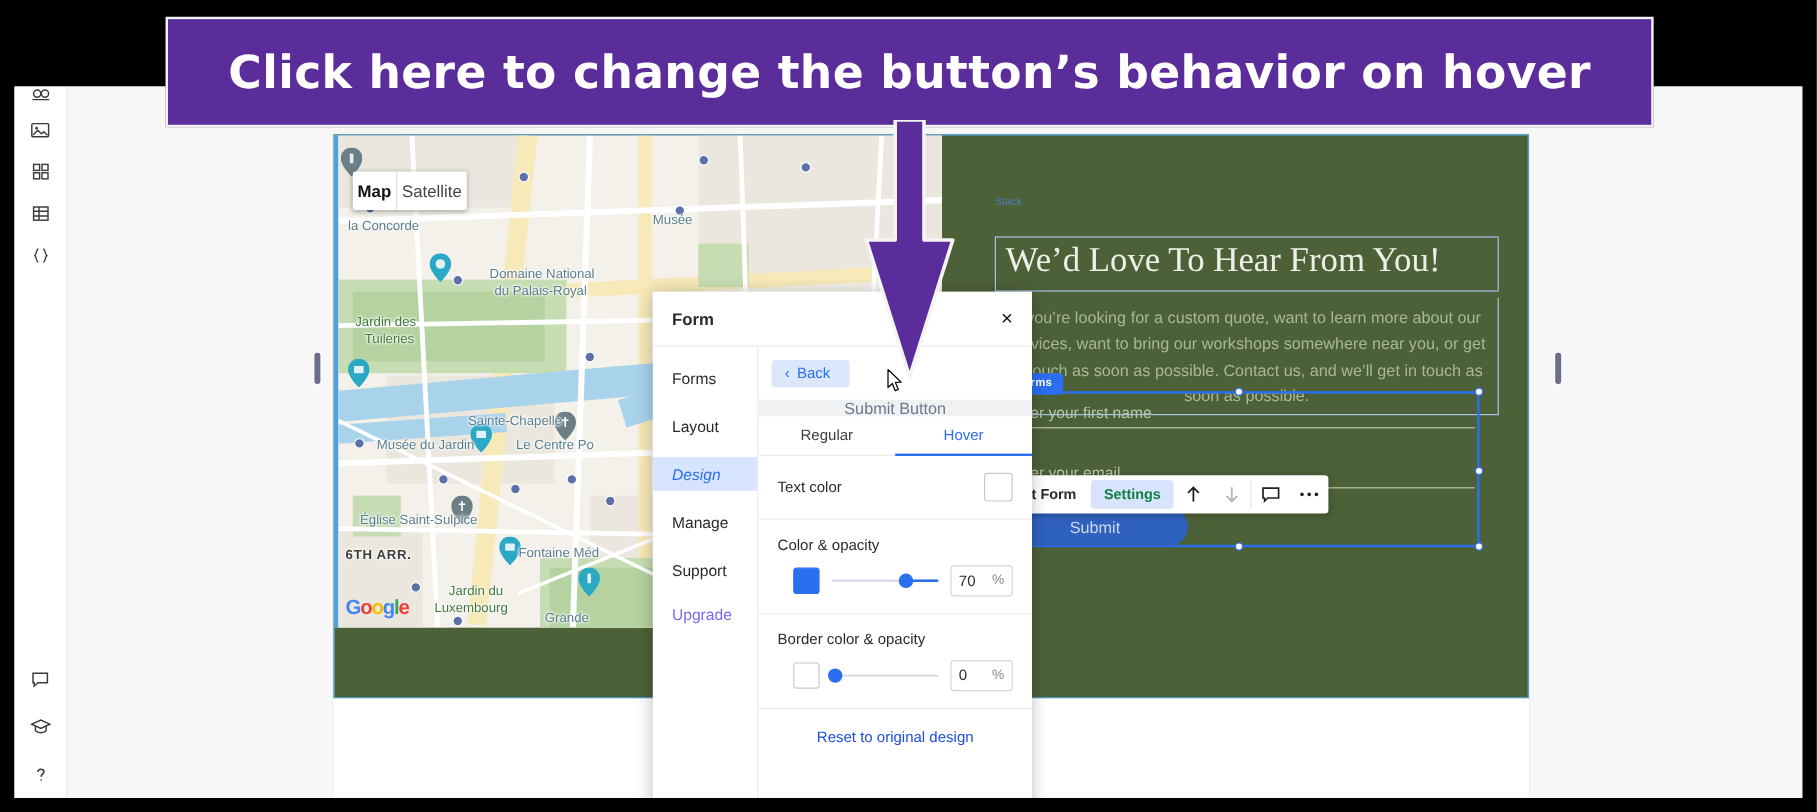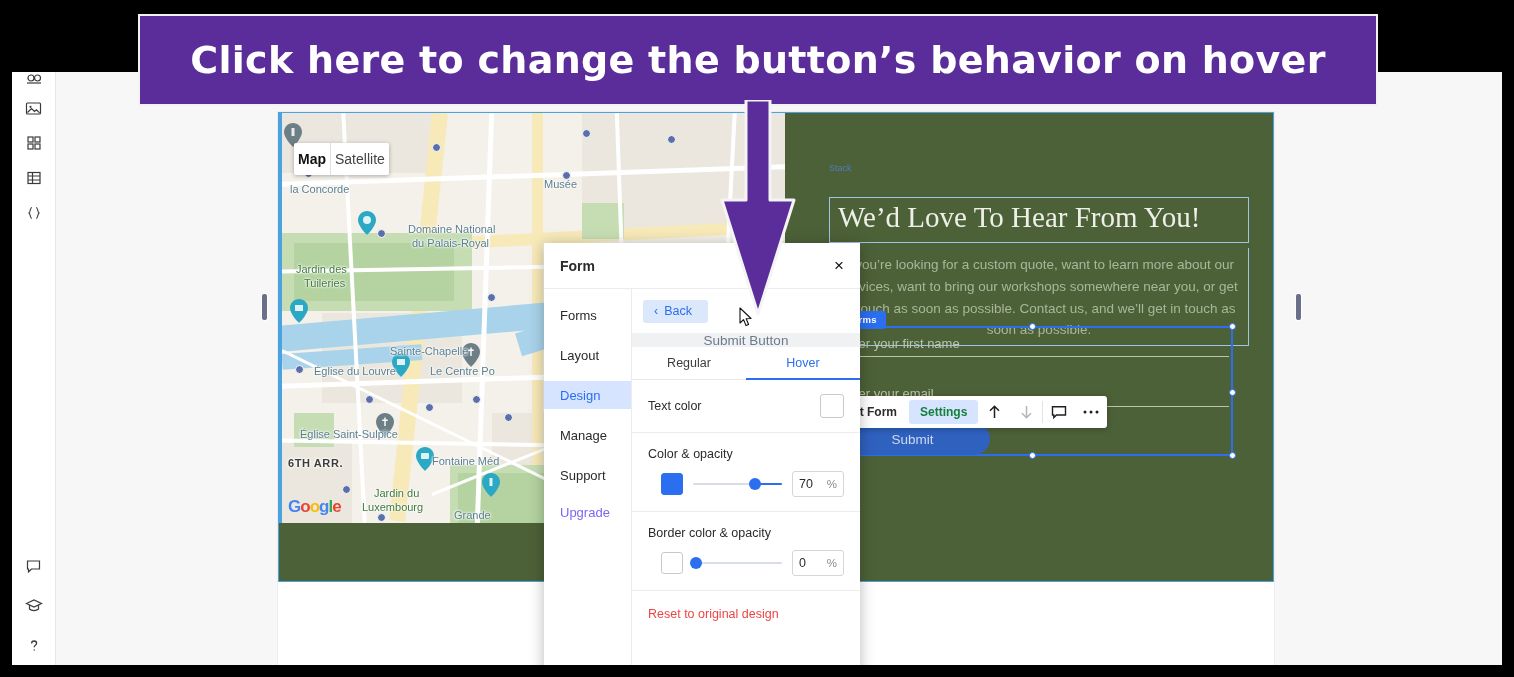--- a/index.html
+++ b/index.html
@@ -172,21 +172,21 @@
     padding:0 16px; flex:none;
   }
   #fp-title { font-size:14px; font-weight:bold; color:#2b2b2b; }
   #fp-close { margin-left:auto; font-size:17px; color:#111; cursor:pointer; line-height:1; }
   #fp-body { display:flex; flex:1; min-height:0; }
   #fp-nav { width:87px; flex:none; padding-top:12px; }
   .fp-nav-item {
     height:28px; display:flex; align-items:center; padding-left:16px;
     color:#2b2b2b; cursor:pointer; margin-bottom:12px; font-size:13px;
   }
-  .fp-nav-item.active { background:#d6e4ff; color:#2b6ef0; }
+  .fp-nav-item.active { background:#d6e4ff; color:#2b6ef0;font-style:italic; }
   #fp-upgrade { margin-top:16px; padding-left:16px; color:#7b68ee; font-size:13px; cursor:pointer; }
   #fp-main { flex:1; min-width:0; border-left:1px solid #ececec; position:relative; }
   #fp-back-row { padding:11px 0 10px 11px; }
   #fp-back {
     display:inline-flex; align-items:center; gap:6px; background:#dbe7fb; color:#2b6ef0;
     border-radius:3px; padding:4px 16px 5px 11px; font-size:12.5px; cursor:pointer;
   }
   #fp-subhead {
     height:14px; background:#f0f1f3; display:flex; align-items:center; justify-content:center;
     color:#6b7b8c; font-size:13.5px;
@@ -212,21 +212,21 @@
   .slider .thumb {
     position:absolute; width:12px; height:12px; border-radius:50%; background:#2b6ef0;
     transform:translateX(-6px);
   }
   .numbox {
     width:52px; height:26px; border:1px solid #d6d6d6; border-radius:3px;
     display:flex; align-items:center; justify-content:space-between; padding:0 6px;
     font-size:12.5px; color:#2b2b2b; flex:none;
   }
   .numbox .pct { color:#8b8b8b; font-size:11.5px; }
-  #fp-reset { padding:16px; color:#ef4444; font-size:12.5px; cursor:pointer; }
+  #fp-reset { padding:16px; color:#1d4ed8; font-size:12.5px; cursor:pointer;text-align:center; }
   .textcolor-row { display:flex; align-items:center; padding:14px 16px; border-bottom:1px solid #ededed; }
   .textcolor-row .lbl { font-size:12.5px; color:#2b2b2b; }
   .textcolor-row .sw { margin-left:auto; width:24px; height:24px; }
 
   
   #callout {
     position:absolute; left:138px; top:14px; width:1240px; height:92px;
     background:#5b2d9b; border:2px solid #f2f2f2;
     display:flex; align-items:center; justify-content:center; z-index:40;
   }
@@ -419,21 +419,21 @@
                   <rect x="7.5" y="5" width="3" height="8" fill="#fff" opacity=".85"></rect>
                 </svg>
             </div>
 
             <div class="m-label" style="left:8px;top:70px;">la Concorde</div>
             <div class="m-label" style="left:262px;top:65px;">Musée</div>
             <div class="m-label" style="left:126px;top:110px;">Domaine National</div>
             <div class="m-label" style="left:130px;top:124px;">du Palais-Royal</div>
             <div class="m-label park" style="left:14px;top:150px;">Jardin des</div>
             <div class="m-label park" style="left:22px;top:164px;">Tuileries</div>
-            <div class="m-label" style="left:32px;top:252px;">Église du Louvre</div>
+            <div class="m-label" style="left:32px;top:252px;">Musée du Jardin</div>
             <div class="m-label" style="left:148px;top:252px;">Le Centre Po</div>
             <div class="m-label" style="left:108px;top:232px;">Sainte-Chapelle</div>
             <div class="m-label" style="left:18px;top:315px;">Église Saint-Sulpice</div>
             <div class="m-label dark" style="left:6px;top:344px;">6TH ARR.</div>
             <div class="m-label" style="left:150px;top:342px;">Fontaine Méd</div>
             <div class="m-label park" style="left:92px;top:374px;">Jardin du</div>
             <div class="m-label park" style="left:80px;top:388px;">Luxembourg</div>
             <div class="m-label" style="left:172px;top:396px;">Grande</div>
 
             <div id="map-type">

